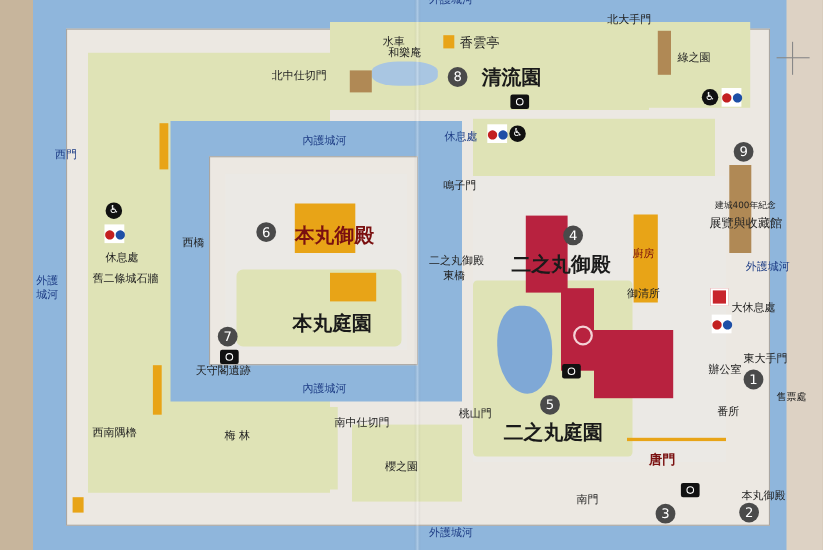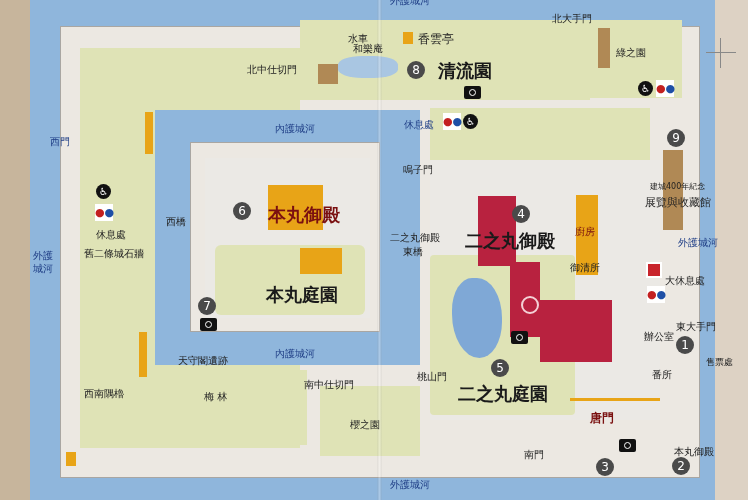--- a/index.html
+++ b/index.html
@@ -87,21 +87,21 @@
   <div class="lbl" style="left:616px;top:49px;font-family:Liberation Mono, monospace;">綠之園</div>
   <div class="lbl" style="left:350px;top:420px;">櫻之園</div>
   <div class="lbl" style="left:204px;top:392px;">梅 林</div>
   <div class="lbl red" style="left:575px;top:227px;">廚房</div>
   <div class="lbl" style="left:570px;top:263px;">御清所</div>
   <div class="lbl" style="left:650px;top:183px;font-size:8px;">建城400年紀念</div>
   <div class="lbl" style="left:645px;top:197px;font-size:11px;">展覽與收藏館</div>
   <div class="lbl" style="left:418px;top:33px;font-size:12px;">香雲亭</div>
   <div class="lbl" style="left:320px;top:44px;margin-left:33px;">和樂庵</div>
   <div class="lbl" style="left:348px;top:34px;">水車</div>
-  <div class="lbl" style="left:178px;top:357px;font-family:Liberation Mono, monospace;">天守閣遺跡</div>
+  <div class="lbl" style="left:178px;top:333px;">天守閣遺跡</div>
   <div class="lbl" style="left:84px;top:249px;">舊二條城石牆</div>
 
   <div class="lbl" style="left:552px;top:14px;">北大手門</div>
   <div class="lbl" style="left:247px;top:66px;font-family:Liberation Mono, monospace;">北中仕切門</div>
   <div class="lbl blue" style="left:50px;top:137px;">西門</div>
   <div class="lbl" style="left:166px;top:217px;">西橋</div>
   <div class="lbl" style="left:403px;top:165px;">鳴子門</div>
   <div class="lbl" style="left:390px;top:233px;">二之丸御殿</div>
   <div class="lbl" style="left:403px;top:247px;">東橋</div>
   <div class="lbl" style="left:417px;top:372px;">桃山門</div>

